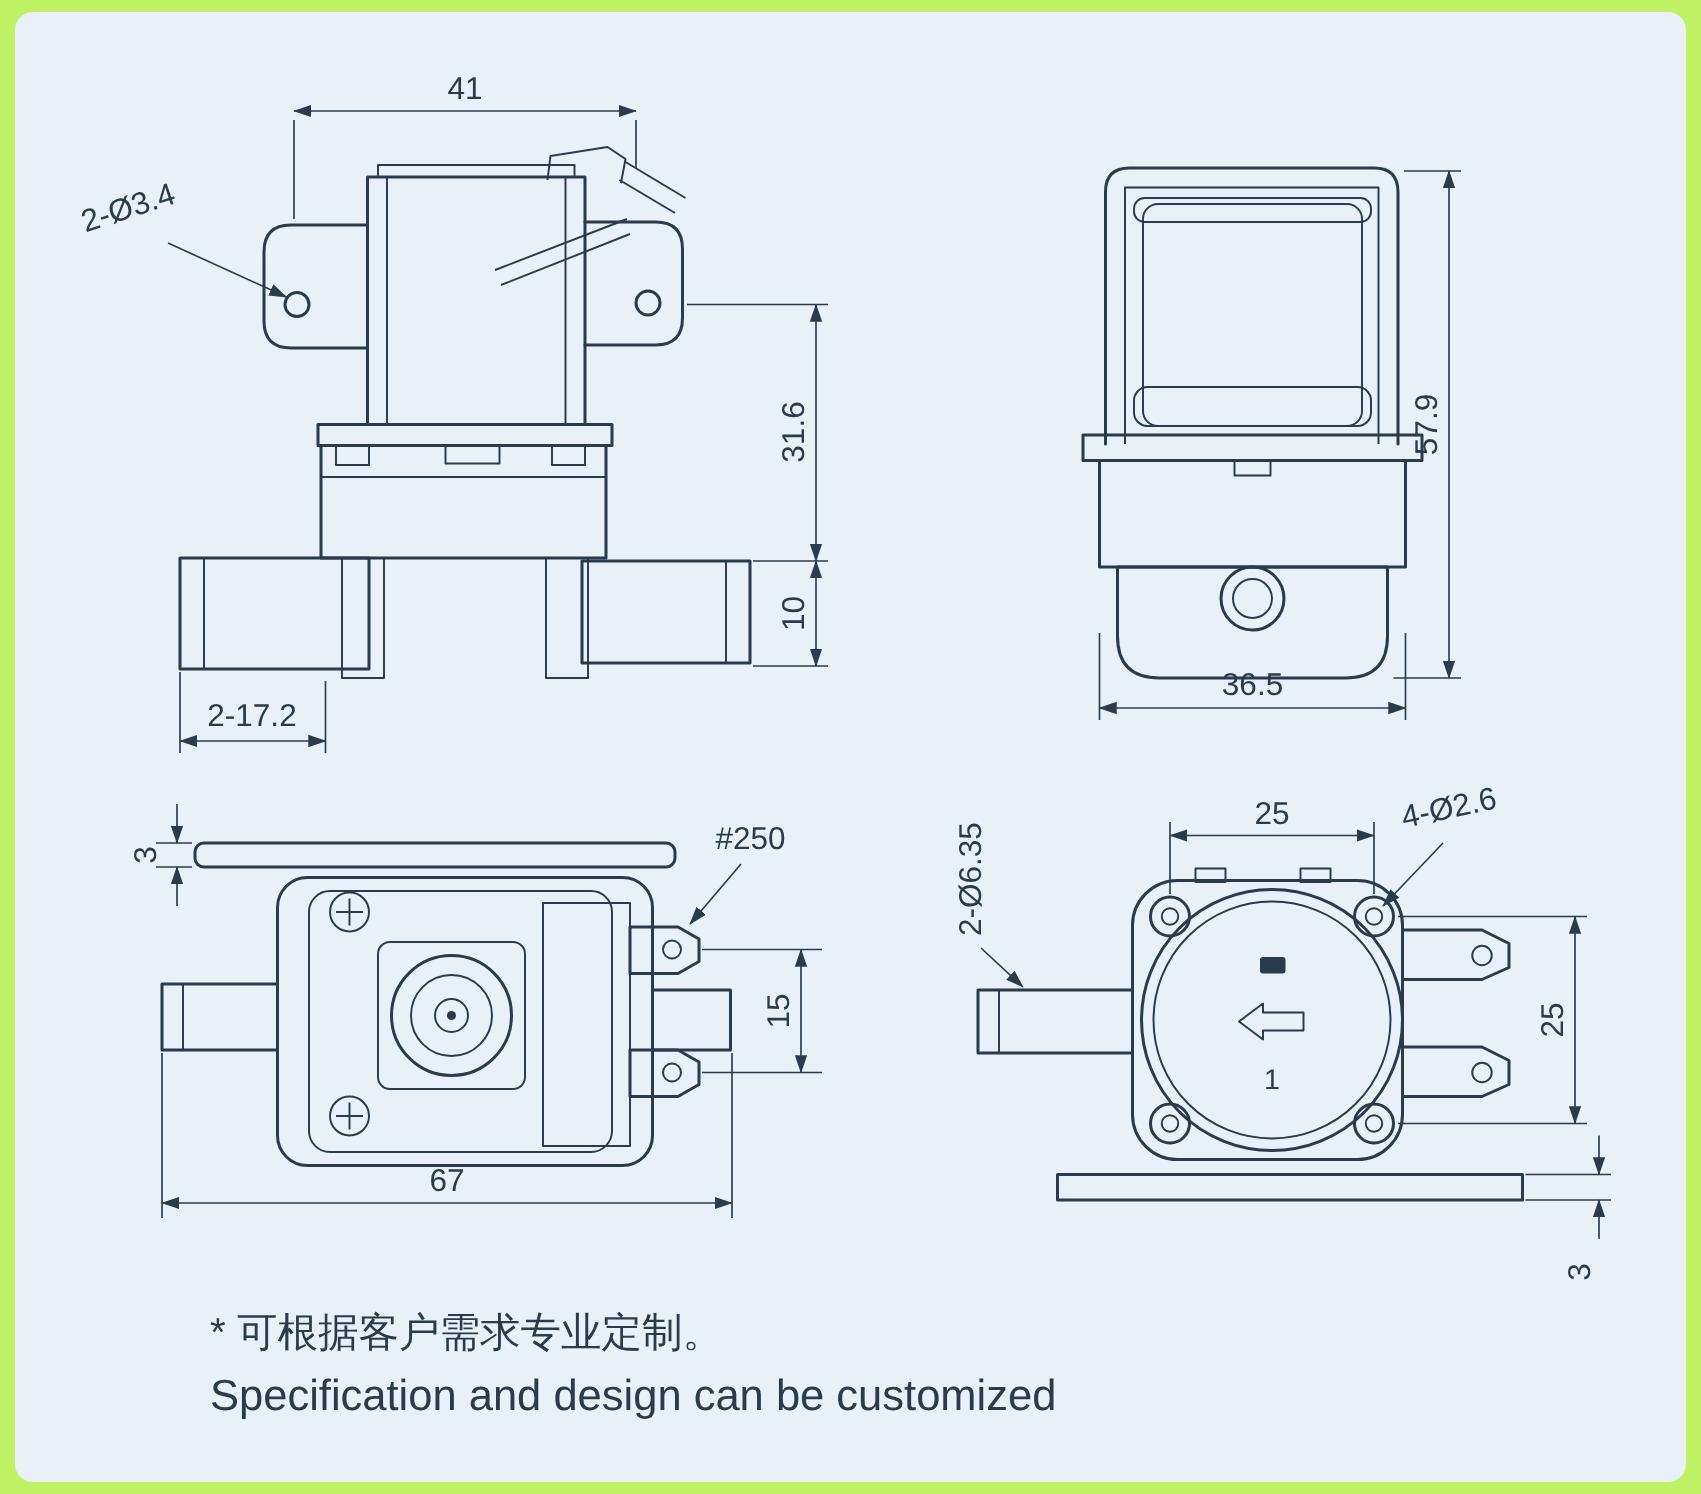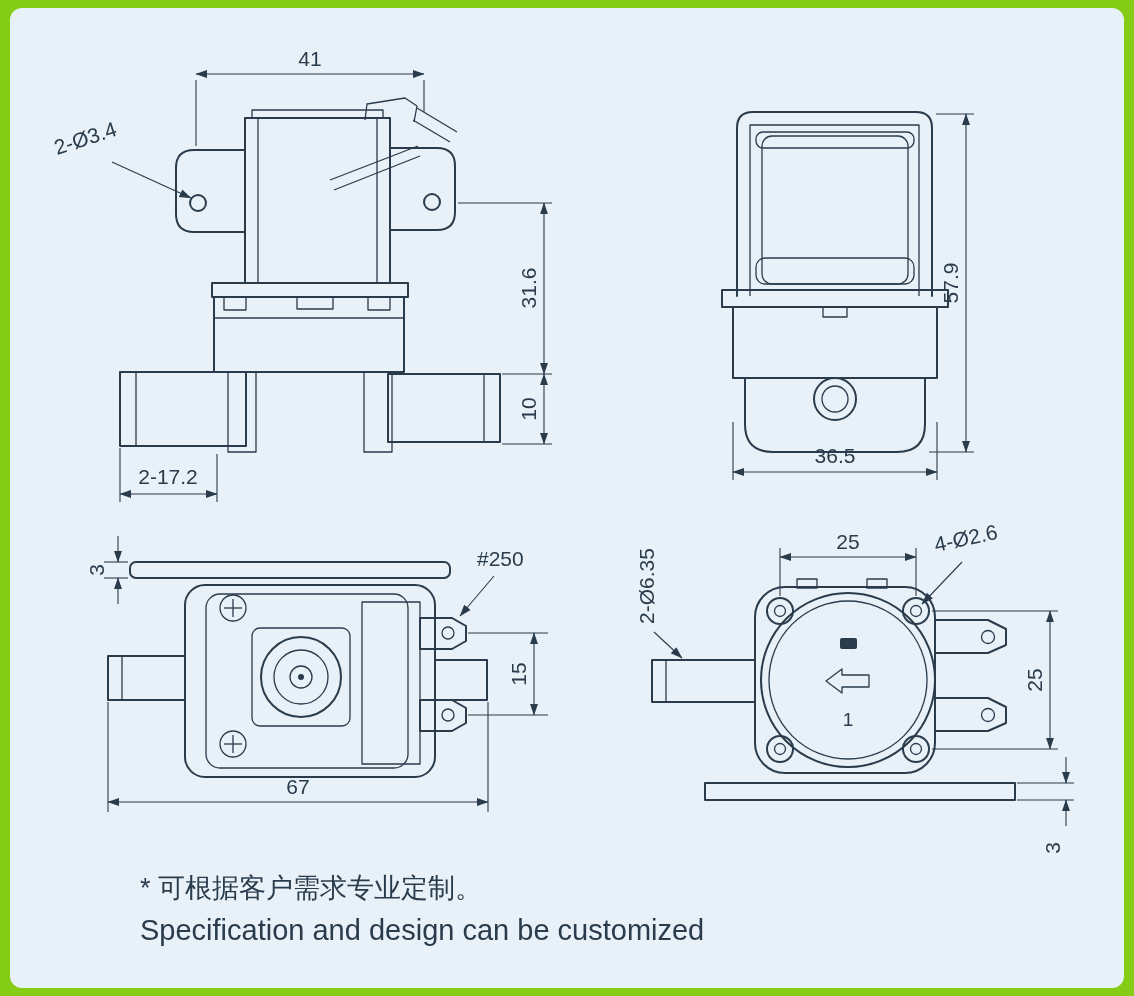--- a/index.html
+++ b/index.html
@@ -1,20 +1,20 @@
 <!DOCTYPE html>
 <html style="--background: #e7f1f7; --line: #2a3b4c;"><head>
 <meta charset="utf-8">
 <style>
   html, body { margin: 0; padding: 0; background: #ffffff; }
   .sheet {
     position: relative;
     width: 1134px;
     height: 996px;
-    background: #84cc16;
+    background: #bef264;
     font-family: "Liberation Sans", sans-serif;
   }
   svg { display: block; }
   .panel { fill: var(--background, #e7f1f7); }
   .ln   { stroke: var(--line, #2a3b4c); stroke-width: 2; fill: none; stroke-linejoin: round; stroke-linecap: round; }
   .thin { stroke: var(--line, #2a3b4c); stroke-width: 1.3; fill: none; stroke-linejoin: round; }
   .dim  { stroke: var(--line, #2a3b4c); stroke-width: 1.1; fill: none; }
   .solid{ fill: var(--line, #2a3b4c); stroke: none; }
   text  { fill: var(--line, #2a3b4c); font-family: "Liberation Sans", sans-serif; }
   .dt   { font-size: 21px; }

